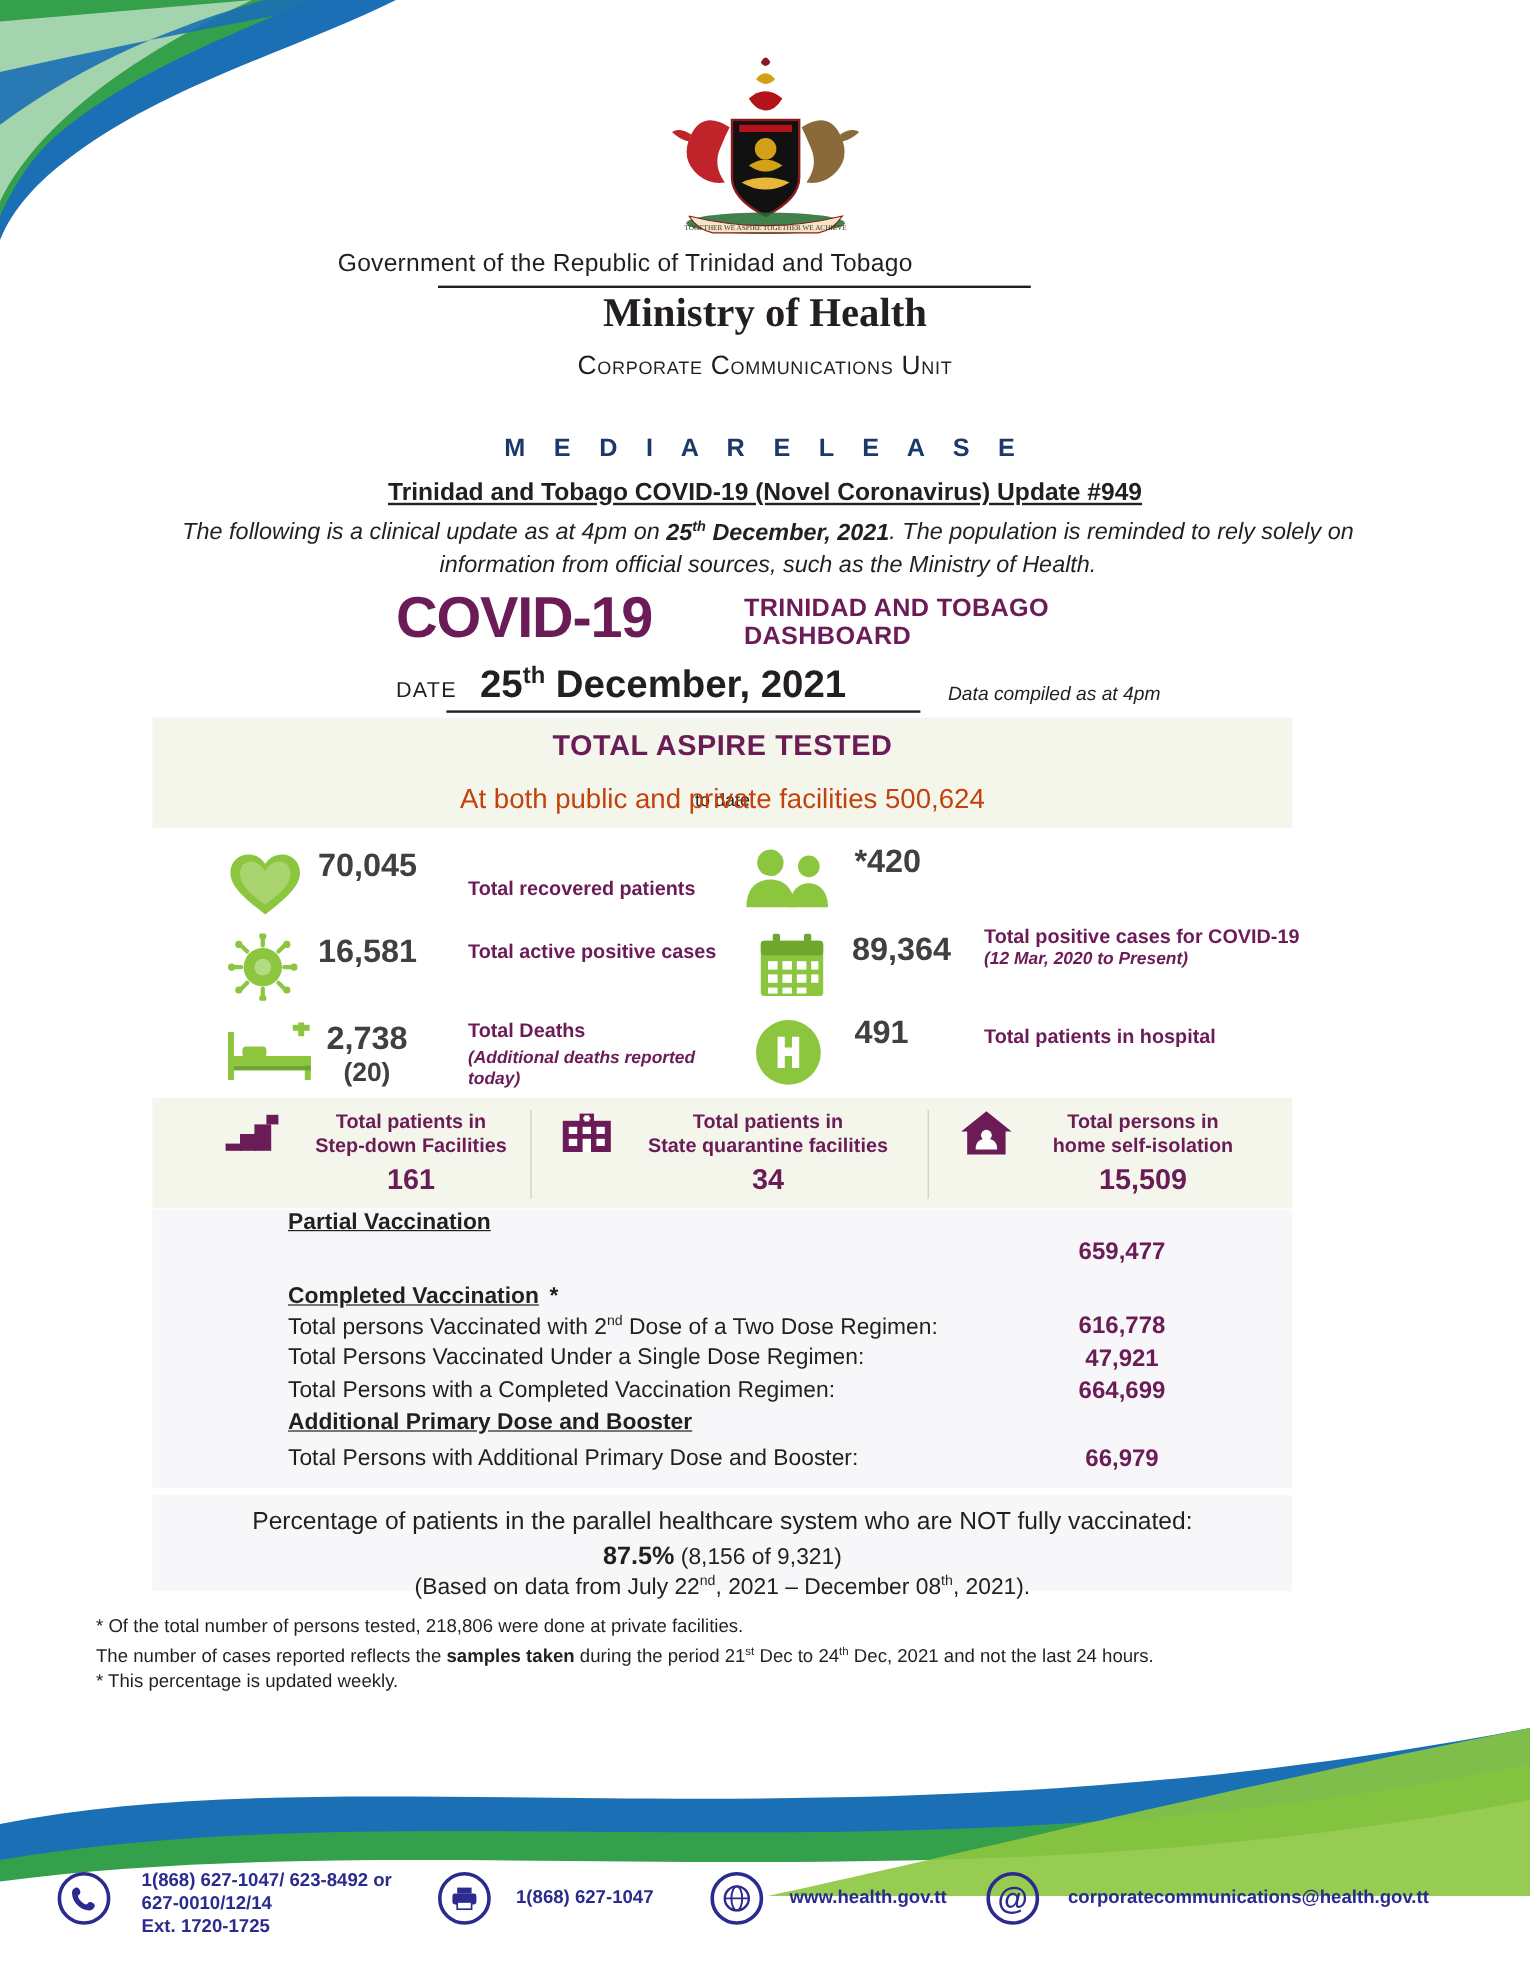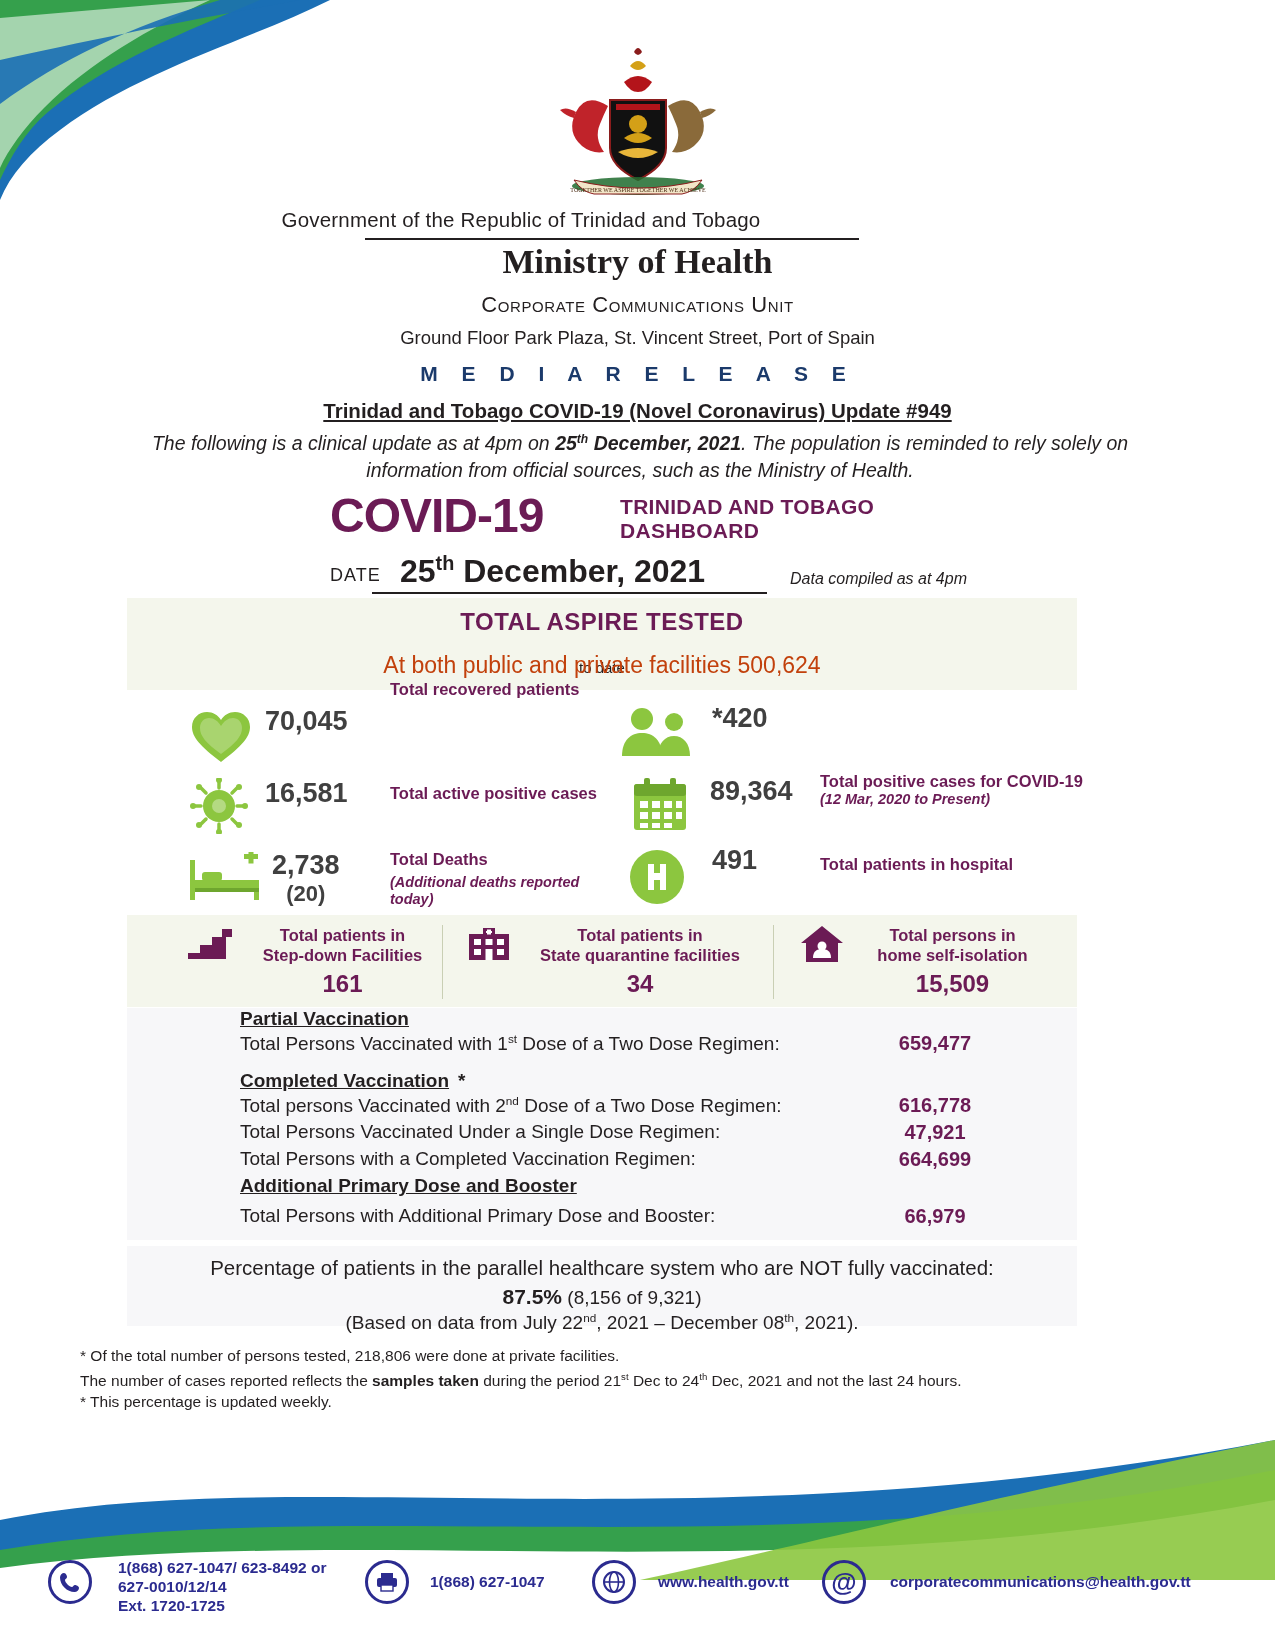--- a/index.html
+++ b/index.html
@@ -175,21 +175,20 @@
       <ellipse cx="100" cy="146" rx="66" ry="9" fill="#1f6b2e" opacity="0.85"></ellipse>
       <path d="M36,140 q64,16 128,0 q-8,12 -20,14 l-88,0 q-12,-2 -20,-14" fill="#f2e6c8" stroke="#8a1c1c" stroke-width="1"></path>
       <text x="100" y="152" font-size="6" text-anchor="middle" fill="#4a2a12" font-family="Liberation Serif, serif">TOGETHER WE ASPIRE  TOGETHER WE ACHIEVE</text>
     </svg>
   </div>
 
   <div class="gov-line">Government of the Republic of Trinidad and Tobago</div>
   <div class="gov-rule"></div>
   <div class="moh">Ministry of Health</div>
   <div class="ccu">Corporate Communications Unit</div>
-  <div class="addr">Ground Floor Park Plaza, St. Vincent Street, Port of Spain</div>
   <div class="mediarel">M E D I A   R E L E A S E</div>
   <div class="update-title">Trinidad and Tobago COVID-19 (Novel Coronavirus) Update #949</div>
 
   <div class="clinical">
     <span>The following is a clinical update as at 4pm on </span><b><span>25</span><sup>th</sup><span> December, 2021</span></b><span>. The population is reminded to rely solely on information from official sources, such as the Ministry of Health.</span>
   </div>
 
   <div class="covid-title">COVID-19</div>
   <div class="dash-sub">
     <div>TRINIDAD AND TOBAGO</div>
@@ -207,21 +206,21 @@
 
   <div class="stat" style="top:710px; left:190px;">
     <svg width="62" height="56" viewBox="0 0 62 56">
       <path d="M31,52 C10,36 2,27 2,17 C2,8 9,2 17,2 C23,2 28,5 31,10 C34,5 39,2 45,2 C53,2 60,8 60,17 C60,27 52,36 31,52 Z" fill="#8cc63f"></path>
       <path d="M31,44 C16,33 10,26 10,18 C10,12 14,8 19,8 C24,8 28,11 31,16 C34,11 38,8 43,8 C48,8 52,12 52,18 C52,26 46,33 31,44 Z" fill="#ffffff" opacity="0.25"></path>
     </svg>
   </div>
   <div class="stat" style="top:706px; left:265px;">
     <span class="num">70,045</span>
   </div>
-  <div class="stat" style="top:680px; left:390px; width:220px;">
+  <div class="stat" style="top:732px; left:390px; width:220px;">
     <div class="lbl">Total recovered patients</div>
   </div>
 
   <div class="stat" style="top:706px; left:618px;">
     <svg width="80" height="52" viewBox="0 0 80 52">
       <circle cx="24" cy="13" r="11" fill="#8cc63f"></circle>
       <path d="M4,50 C4,34 13,27 24,27 C35,27 44,34 44,50 Z" fill="#8cc63f"></path>
       <circle cx="56" cy="16" r="9" fill="#8cc63f"></circle>
       <path d="M40,50 C40,37 47,30 56,30 C65,30 72,37 72,50 Z" fill="#8cc63f"></path>
     </svg>
@@ -378,23 +377,20 @@
   </div>
   <div class="fac-lbl" style="top:925px; left:845px; width:215px;">
     <div>Total persons in</div>
     <div>home self-isolation</div>
   </div>
   <div class="fac-num" style="top:970px; left:845px; width:215px;">15,509</div>
 
   <div class="vax-panel"></div>
 
   <div class="vax-head" style="top:1008px; left:240px;">Partial Vaccination</div>
-  <div class="vax-row-lbl" style="top:1032px; left:240px;">
-    <span>Total Persons Vaccinated with 1</span><sup>st</sup><span> Dose of a Two Dose Regimen:</span>
-  </div>
   <div class="vax-row-val" style="top:1032px; left:860px;">659,477</div>
 
   <div class="vax-head" style="top:1070px; left:240px;"><span>Completed Vaccination</span></div>
   <div style="position:absolute; top:1070px; left:458px; font-size:19px; font-weight:bold; color:#231f20;"> *</div>
 
   <div class="vax-row-lbl" style="top:1094px; left:240px;">
     <span>Total persons Vaccinated with 2</span><sup>nd</sup><span> Dose of a Two Dose Regimen:</span>
   </div>
   <div class="vax-row-val" style="top:1094px; left:860px;">616,778</div>
 

